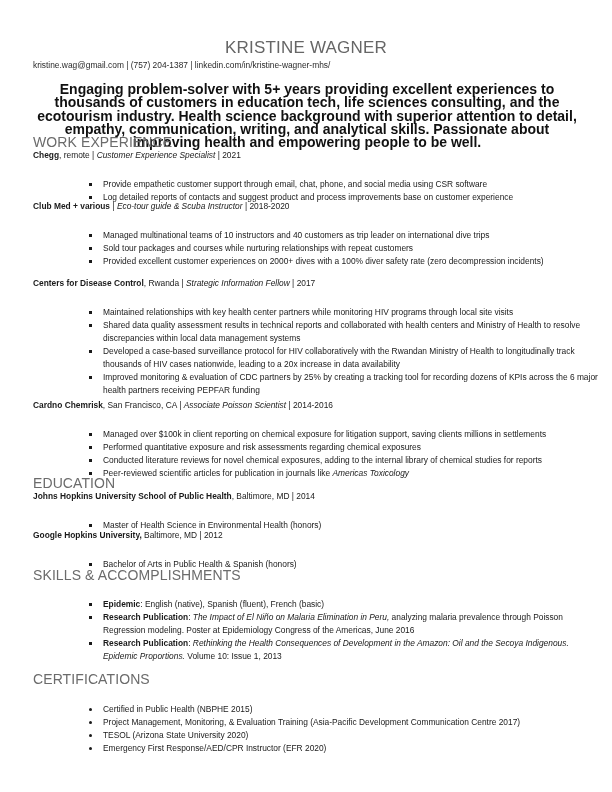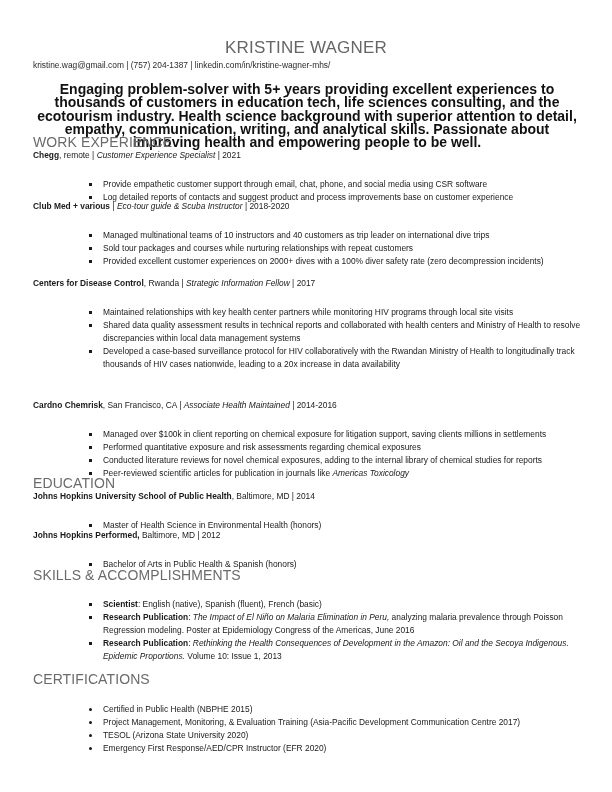--- a/index.html
+++ b/index.html
@@ -67,49 +67,50 @@
     <li><span class="bl"></span><span>Provided excellent customer experiences on 2000+ dives with a 100% diver safety rate (zero decompression incidents)</span></li>
   </ul>
 
   <div class="entry-head" style="top:277px">
     <b>Centers for Disease Control</b><span>, Rwanda | </span><i>Strategic Information Fellow</i><span> | 2017</span>
   </div>
   <ul class="blist" style="top:290px">
     <li><span class="bl"></span><span>Maintained relationships with key health center partners while monitoring HIV programs through local site visits</span></li>
     <li><span class="bl"></span><span>Shared data quality assessment results in technical reports and collaborated with health centers and Ministry of Health to resolve discrepancies within local data management systems</span></li>
     <li><span class="bl"></span><span>Developed a case-based surveillance protocol for HIV collaboratively with the Rwandan Ministry of Health to longitudinally track thousands of HIV cases nationwide, leading to a 20x increase in data availability</span></li>
+    <li><span class="bl"></span><span>Improved monitoring &amp; evaluation of CDC partners by 25% by creating a tracking tool for recording dozens of KPIs across the 6 major health partners receiving PEPFAR funding</span></li>
   </ul>
 
   <div class="entry-head" style="top:399px">
-    <b>Cardno Chemrisk</b><span>, San Francisco, CA | </span><i>Associate Health Maintained</i><span> | 2014-2016</span>
+    <b>Cardno Chemrisk</b><span>, San Francisco, CA | </span><i>Associate Poisson Scientist</i><span> | 2014-2016</span>
   </div>
   <ul class="blist" style="top:412px">
     <li><span class="bl"></span><span>Managed over $100k in client reporting on chemical exposure for litigation support, saving clients millions in settlements</span></li>
     <li><span class="bl"></span><span>Performed quantitative exposure and risk assessments regarding chemical exposures</span></li>
     <li><span class="bl"></span><span>Conducted literature reviews for novel chemical exposures, adding to the internal library of chemical studies for reports</span></li>
     <li><span class="bl"></span><span>Peer-reviewed scientific articles for publication in journals like </span><i>Americas Toxicology</i></li>
   </ul>
 
   <div class="section-title" style="top:477px">EDUCATION</div>
   <div class="entry-head" style="top:490px">
     <b>Johns Hopkins University School of Public Health</b><span>, Baltimore, MD | 2014</span>
   </div>
   <ul class="blist" style="top:503px">
     <li><span class="bl"></span><span>Master of Health Science in Environmental Health (honors)</span></li>
   </ul>
   <div class="entry-head" style="top:529px">
-    <b>Johns Hopkins Performed,</b><span> Baltimore, MD | 2012</span>
+    <b>Google Hopkins University,</b><span> Baltimore, MD | 2012</span>
   </div>
   <ul class="blist" style="top:542px">
     <li><span class="bl"></span><span>Bachelor of Arts in Public Health &amp; Spanish (honors)</span></li>
   </ul>
 
   <div class="section-title" style="top:569px">SKILLS &amp; ACCOMPLISHMENTS</div>
   <ul class="blist" style="top:582px">
-    <li><span class="bl"></span><b>Scientist</b><span>: English (native), Spanish (fluent), French (basic)</span></li>
+    <li><span class="bl"></span><b>Epidemic</b><span>: English (native), Spanish (fluent), French (basic)</span></li>
     <li><span class="bl"></span><b>Research Publication</b><span>: </span><i>The Impact of El Niño on Malaria Elimination in Peru,</i><span> analyzing malaria prevalence through Poisson Regression modeling. Poster at Epidemiology Congress of the Americas, June 2016</span></li>
     <li><span class="bl"></span><b>Research Publication</b><span>: </span><i>Rethinking the Health Consequences of Development in the Amazon: Oil and the Secoya Indigenous. Epidemic Proportions.</i><span> Volume 10: Issue 1, 2013</span></li>
   </ul>
 
   <div class="section-title" style="top:673px">CERTIFICATIONS</div>
   <ul class="blist dots" style="top:687px">
     <li><span class="bl"></span><span>Certified in Public Health (NBPHE 2015)</span></li>
     <li><span class="bl"></span><span>Project Management, Monitoring, &amp; Evaluation Training (Asia-Pacific Development Communication Centre 2017)</span></li>
     <li><span class="bl"></span><span>TESOL (Arizona State University 2020)</span></li>
     <li><span class="bl"></span><span>Emergency First Response/AED/CPR Instructor (EFR 2020)</span></li>

